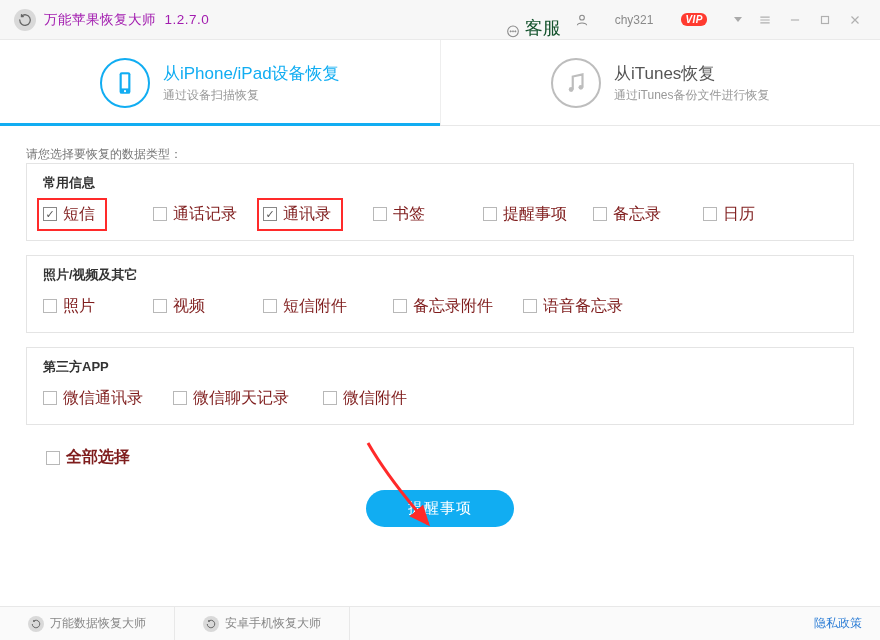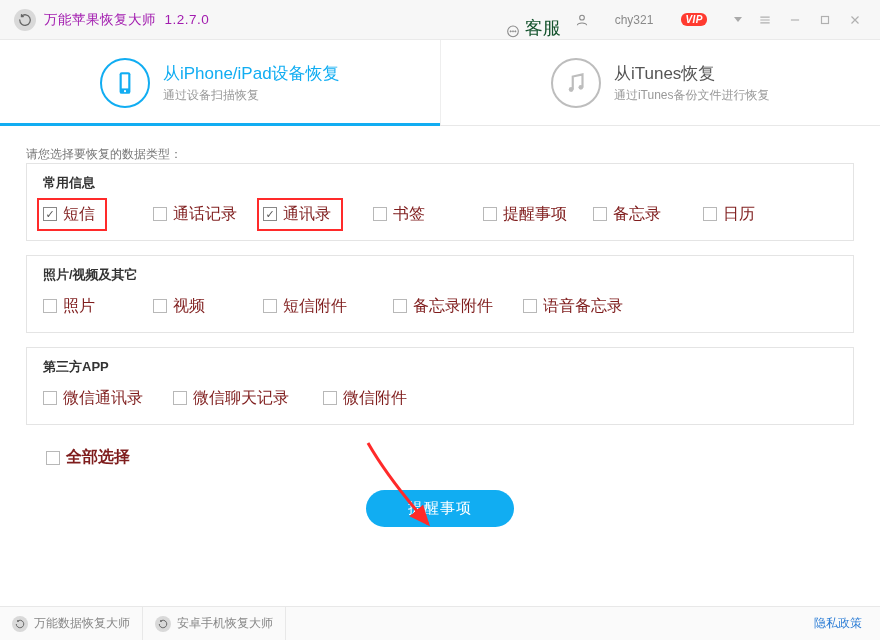--- a/index.html
+++ b/index.html
@@ -50,21 +50,21 @@
   .col-s3 .cb-slot { width:150px; }
   .cb-slot { display:flex; align-items:center; height:24px; }
 
   .all { padding:8px 0 4px 20px;}
 
   .scanbtn-wrap { text-align:center; margin-top:18px; }
   .scanbtn { display:inline-block; background:#11adf2; color:#fff; font-size:15px; padding:9px 42px; border-radius:20px; border:none; cursor:pointer; letter-spacing:1px;}
 
   
   .bottombar { position:absolute; left:0; right:0; bottom:0; height:34px; border-top:1px solid #e8e8e8; background:#fafafa; display:flex; align-items:center;}
-  .bb-tab { display:flex; align-items:center; height:34px; padding:0 12px; font-size:12px; color:#888; border-right:1px solid #e8e8e8; cursor:pointer; gap:6px;}
+  .bb-tab { display:flex; align-items:center; height:34px; padding:0 28px; font-size:12px; color:#888; border-right:1px solid #e8e8e8; cursor:pointer; gap:6px;}
   .bb-tab .smlogo { width:16px; height:16px; background:#d9d9d9; border-radius:50%; display:flex; align-items:center; justify-content:center;}
   .bb-tab .smlogo svg { width:10px; height:10px;}
   .privacy { margin-left:auto; margin-right:18px; font-size:12px; color:#2f7fd6; cursor:pointer;}
 
   
   .arrow { position:absolute; left:358px; top:438px; pointer-events:none; }
 </style>
 </head>
 <body>
 

